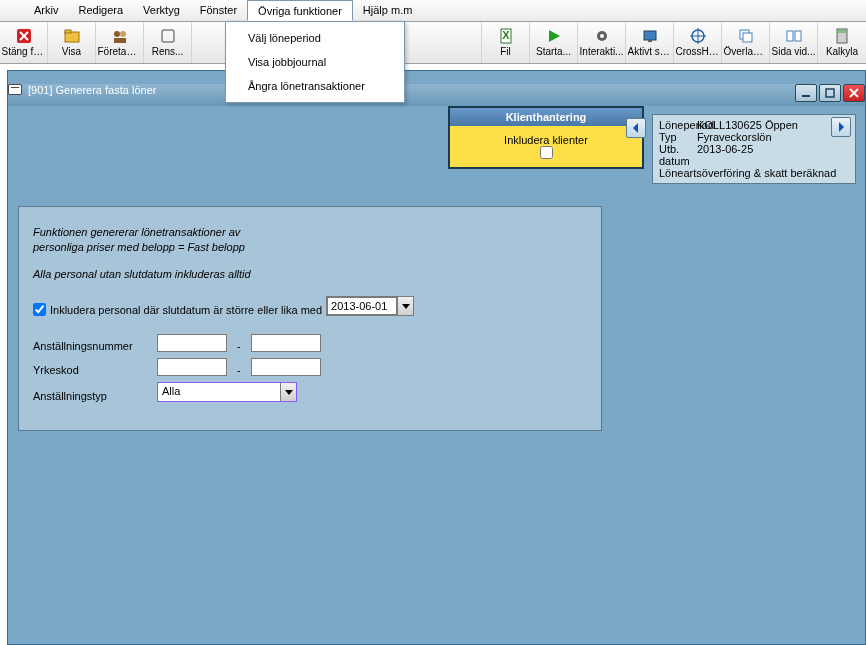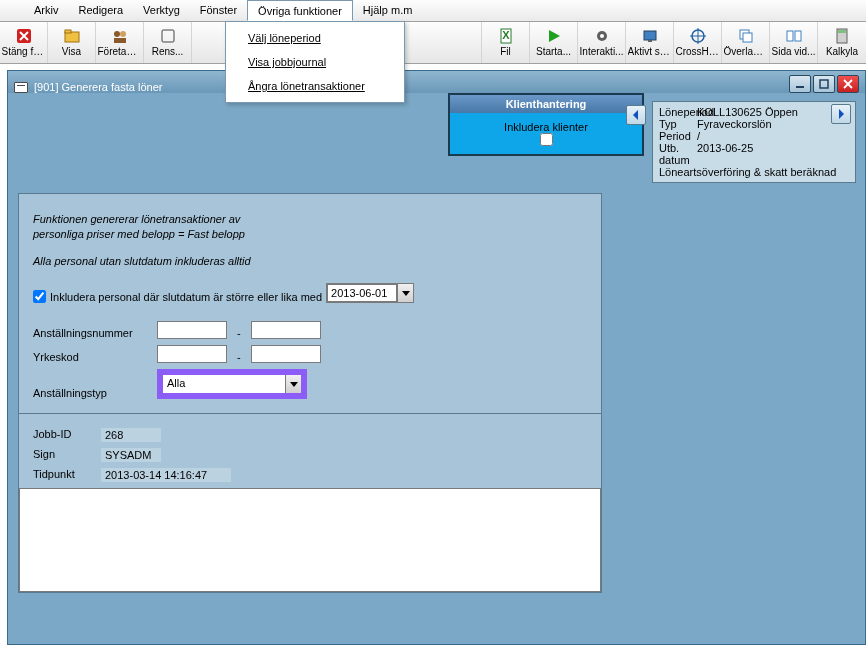--- a/index.html
+++ b/index.html
@@ -5,43 +5,43 @@
   * { box-sizing: border-box; margin: 0; padding: 0; font-family: Tahoma, Arial, sans-serif; font-size: 11px; }
   body { background: #fff; width: 866px; height: 645px; overflow: hidden; }
 
   
   .menubar { height: 22px; display: flex; border-bottom: 1px solid #a0a0a0; background: linear-gradient(#fdfdfd,#eaeaea); padding-left: 24px; }
   .menubar .item { padding: 4px 10px; cursor: default; }
   .menubar .item.active { background: #fff; border: 1px solid #7a98af; border-bottom: 1px solid #fff; position: relative; z-index: 20; }
 
   
   .dropdown { position: absolute; top: 21px; left: 225px; width: 180px; background: #fff; border: 1px solid #7a98af; box-shadow: 2px 2px 4px rgba(0,0,0,0.2); z-index: 15; padding: 4px 0; }
-  .dropdown .ditem { padding: 6px 22px; cursor: default; text-decoration: underline; }
+  .dropdown .ditem { padding: 6px 22px; cursor: default; }
 
   
   .toolbar { height: 42px; display: flex; border-bottom: 1px solid #a0a0a0; background: linear-gradient(#fdfdfd,#e6e6e6); position: relative; }
   .toolbar .tbtn { width: 48px; display: flex; flex-direction: column; align-items: center; justify-content: center; border-right: 1px solid #d4d4d4; cursor: default; }
   .toolbar .tbtn .ic { width: 16px; height: 16px; margin-bottom: 2px; }
   .toolbar .tbtn span.lbl { font-size: 10px; white-space: nowrap; overflow: hidden; text-overflow: ellipsis; max-width: 44px; text-align:center; }
   .toolbar .spacer { flex: 1; border-right: 1px solid #d4d4d4; }
 
   
   .inner { position: absolute; left: 7px; top: 70px; right: 0; bottom: 0; background: #7ba8c6; border: 1px solid #3a6b8c; }
-  .titlebar { height: 22px; display: flex; align-items: flex-end; padding: 0 6px; color: #fff; background: linear-gradient(#8fb6d0,#6a98b8); }
+  .titlebar { height: 22px; display: flex; align-items: flex-start; padding: 0 0; color: #fff; background: linear-gradient(#8fb6d0,#6a98b8); margin-top: 13px; }
   .titlebar .ticon { width: 14px; height: 11px; background: #fff; border: 1px solid #4a4a4a; border-radius: 1px; margin-right: 6px; position:relative;}
   .titlebar .ticon::after{content:"";position:absolute;left:2px;right:2px;top:2px;height:1px;background:#4a4a4a;}
   .titlebar .tspacer { flex: 1; }
   .winbtn { width: 22px; height: 18px; margin-left: 2px; border: 1px solid #2a4a60; background: linear-gradient(#d8e6f0,#a8c4d8); display:flex;align-items:center;justify-content:center; border-radius:2px;}
   .winbtn.close { background: linear-gradient(#f05050,#c82020); color:#fff;}
   .winbtn svg { width:10px; height:10px; }
 
   
   .content { position: relative; padding: 10px; height: calc(100% - 22px); }
 
-  .klient { position: absolute; top: 0px; left: 440px; width: 196px; border: 2px solid #1a3a50; background: #0ea5e9; }
+  .klient { position: absolute; top: 0px; left: 440px; width: 196px; border: 2px solid #1a3a50; background: #fde047; }
   .klient .khead { background: linear-gradient(#6a98c8,#4878a8); color:#fff; font-weight:bold; text-align:center; padding: 3px 0; }
   .klient .kbody { padding: 8px; display:flex; align-items:center; justify-content:space-between;flex-direction:column;}
   .klient .kbody input { width:13px; height:13px; }
 
   .infobox { position: absolute; top: 8px; left: 644px; width: 204px; border: 1px solid #5a7a90; background: #c8dce8; padding: 4px 6px; }
   .infobox .row { display:flex; }
   .infobox .row .k { width: 38px; }
   .infobox .row .v { flex:1; }
   .arrowbtn { width:20px; height:20px; border:1px solid #5a7a90; background: linear-gradient(#e8f2f8,#c0d8e8); display:flex;align-items:center;justify-content:center; border-radius:2px; }
   .infobox .arrR { position:absolute; right:4px; top:2px;}
@@ -57,21 +57,21 @@
   .datebox { display:inline-flex; border:1px solid #7a7a7a;}
   .datebox input { border:none; height:18px; width:70px; padding:0 3px;}
   .datebox .dbtn { width:16px; height:18px; background:linear-gradient(#f0f0f0,#d0d0d0); border-left:1px solid #7a7a7a; display:flex;align-items:center;justify-content:center;}
 
   .panel2 { position:absolute; left:10px; top:320px; width:584px; padding:14px; padding-bottom:0;}
   .panel2 .row2 { display:flex; margin-bottom:6px;}
   .panel2 .row2 .lbl2 { width:68px; }
   .panel2 .row2 .val2 { background: rgba(200,220,232,0.6); padding:1px 4px; min-width:60px;}
   .panel2 .bigbox { height:104px; background:#fff; border:1px solid #7a7a7a; margin-top:4px; margin-left:-14px; margin-right:-14px; margin-bottom:0;}
 
-  .selstyle { position:relative; display:inline-flex; border:6px solid #8b5cf6; background:#fff;}
+  .selstyle { position:relative; display:inline-flex; border:1px solid #8b5cf6; background:#fff;}
   .selstyle span{ padding:2px 4px; width:122px; height:16px;}
   .selstyle .dbtn { width:16px; height:18px; background:linear-gradient(#f0f0f0,#d0d0d0); border-left:1px solid #7a7a7a; display:flex;align-items:center;justify-content:center;}
   .tribtn svg{width:8px;height:8px;}
 </style>
 </head>
 <body>
 
 <div class="menubar">
   <div class="item">Arkiv</div>
   <div class="item">Redigera</div>
@@ -217,24 +217,20 @@
             <path d="M4 1 L9 6 L4 11 Z"></path>
           </svg>
       </div>
       <div class="row">
           <span class="k">Löneperiod</span>
           <span class="v">KOLL130625 Öppen</span>
         </div>
       <div class="row">
           <span class="k">Typ</span>
           <span class="v">Fyraveckorslön</span>
-        </div>
-      <div class="row">
-          <span class="k">Period</span>
-          <span class="v">/</span>
         </div>
       <div class="row">
           <span class="k">Utb. datum</span>
           <span class="v">2013-06-25</span>
         </div>
       <div class="row">
           <span>Löneartsöverföring &amp; skatt beräknad</span>
         </div>
     </div>
 
@@ -274,30 +270,15 @@
           <span>Alla</span>
           <div class="dbtn tribtn">
               <svg viewBox="0 0 8 8">
                 <path d="M0 2 L8 2 L4 7 Z" fill="#000"></path>
               </svg>
             </div>
         </div>
       </div>
     </div>
 
-    <div class="panel panel2">
-      <div class="row2">
-          <span class="lbl2">Jobb-ID</span>
-          <span class="val2">268</span>
-        </div>
-      <div class="row2">
-          <span class="lbl2">Sign</span>
-          <span class="val2">SYSADM</span>
-        </div>
-      <div class="row2">
-          <span class="lbl2">Tidpunkt</span>
-          <span class="val2" style="min-width:130px">2013-03-14 14:16:47</span>
-        </div>
-      <div class="bigbox"></div>
-    </div>
 
   </div>
 </div>
 
 </body></html>

